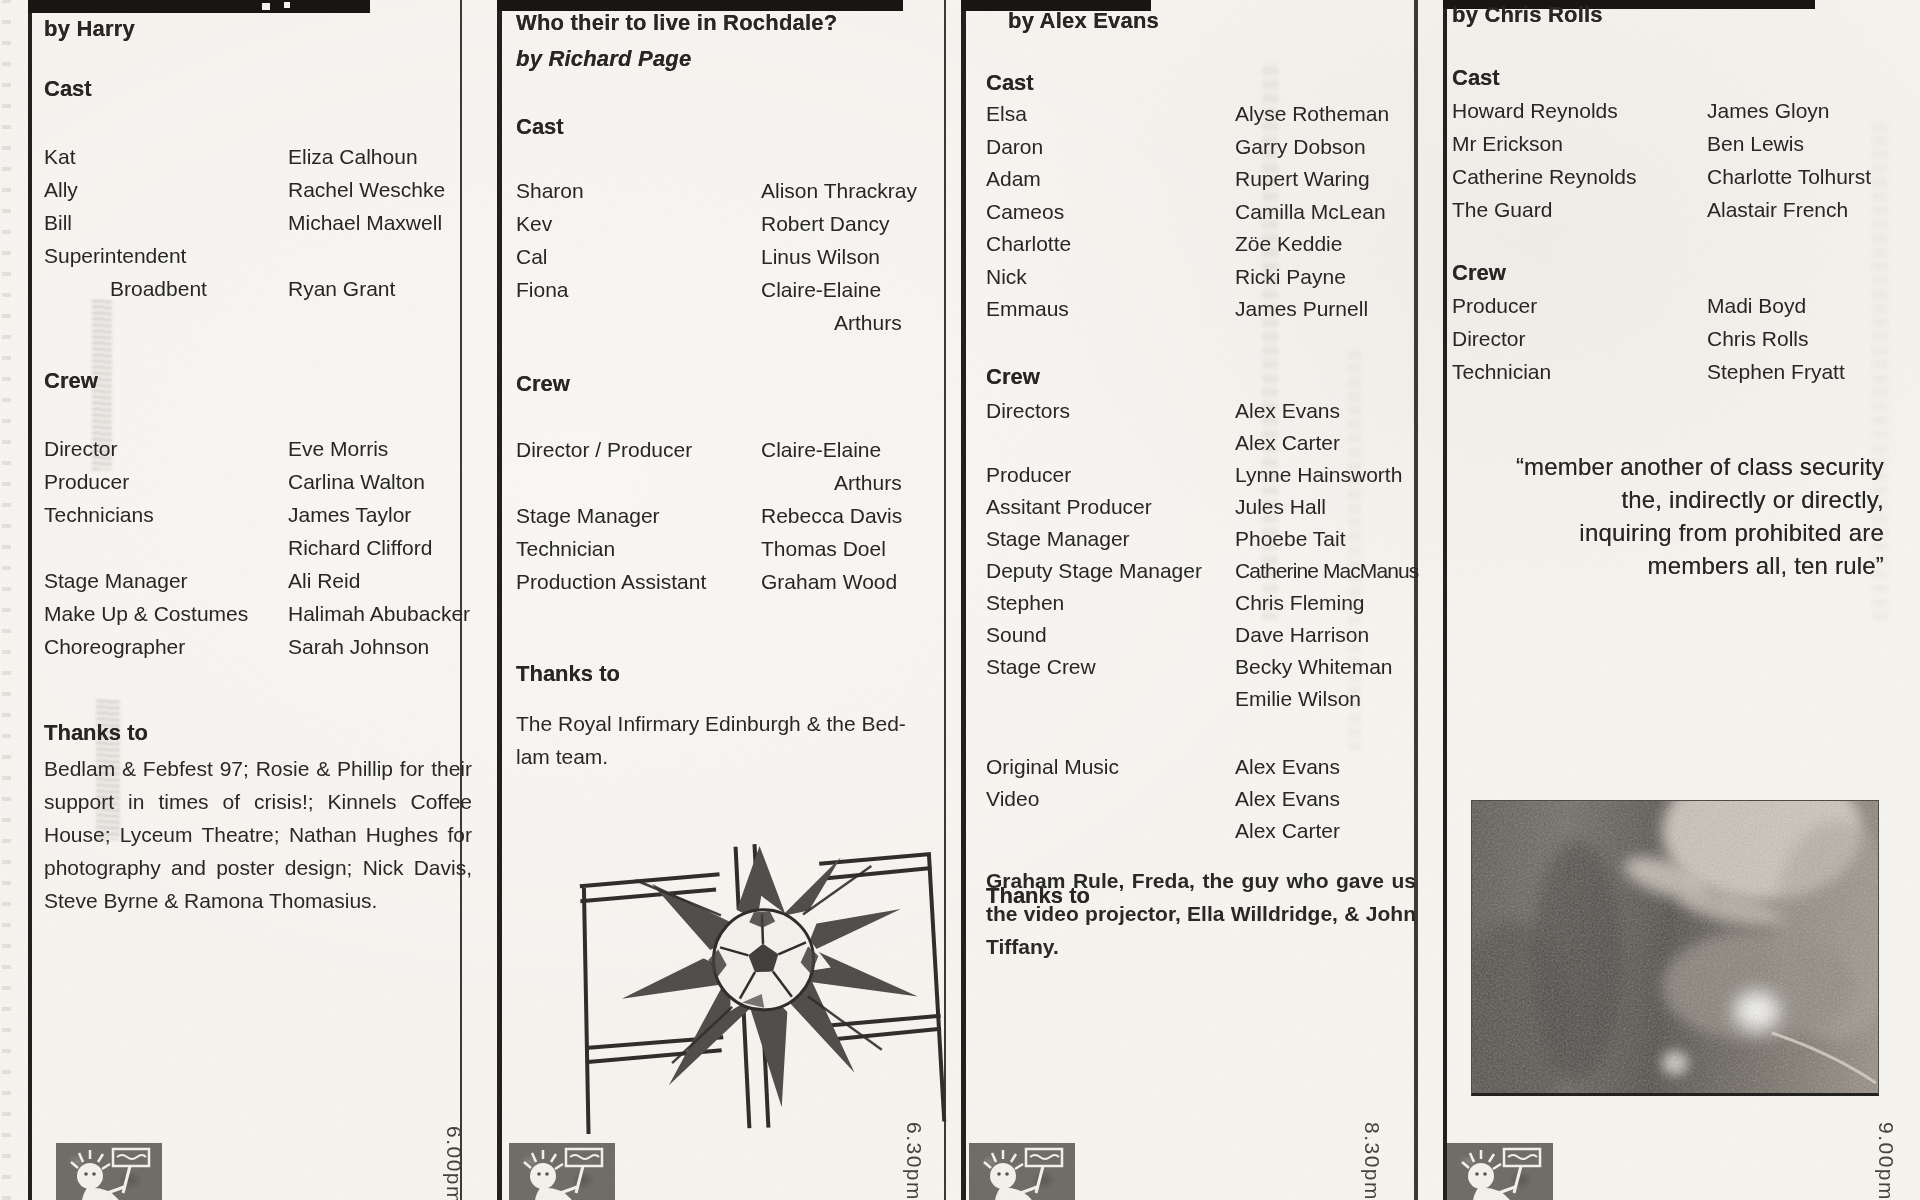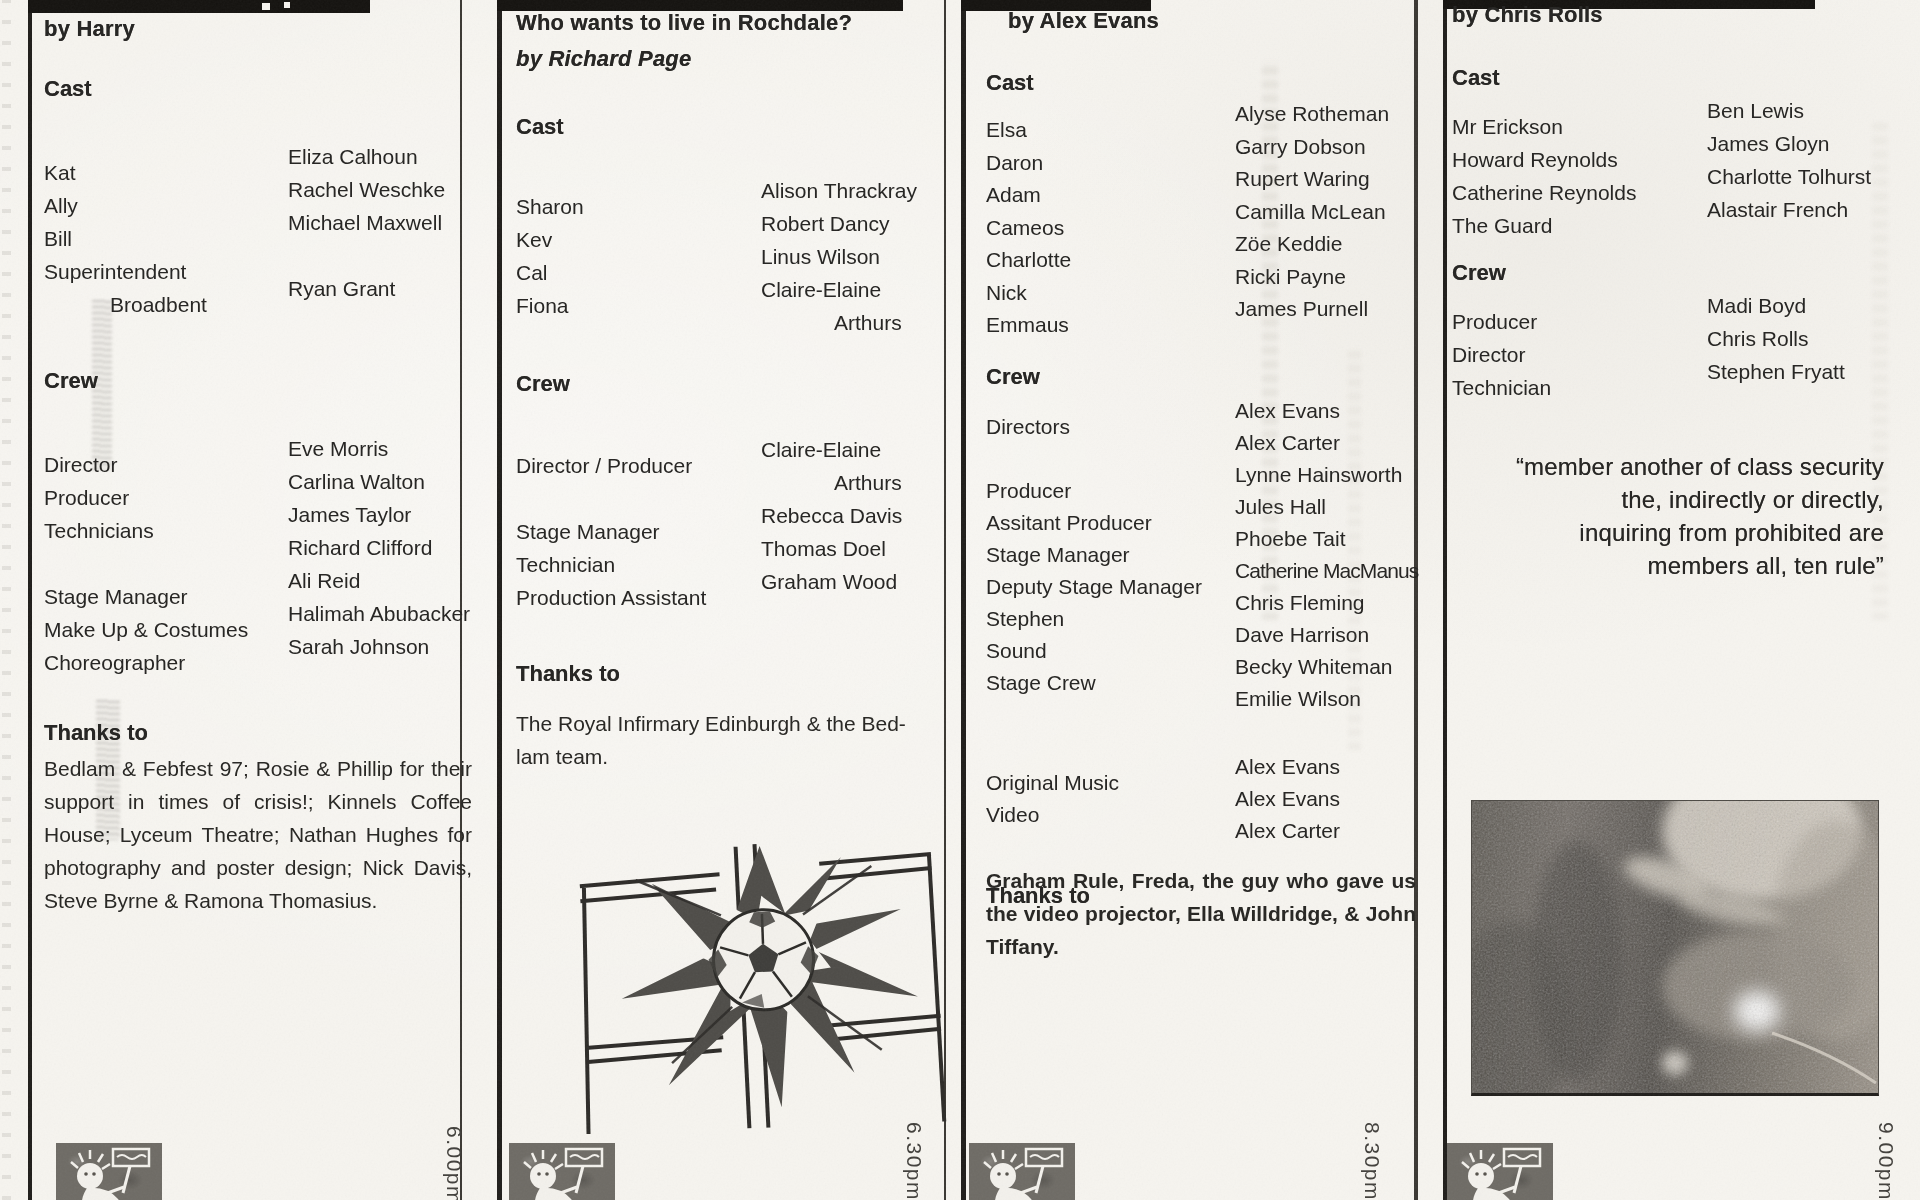--- a/index.html
+++ b/index.html
@@ -12,21 +12,21 @@
     font-family:"Liberation Sans","DejaVu Sans",sans-serif;
     color:#242321;
   }
   .abs{position:absolute;}
   .col{position:absolute;top:0;height:1200px;border-left:4px solid #1f1d1a;border-right:2px solid #3a3732;}
   .bar{position:absolute;top:0;background:#14120f;}
   .byline,.title{font-weight:bold;font-size:22px;line-height:30px;letter-spacing:.2px;text-shadow:0 0 .5px rgba(25,24,22,.75);}
   .heading{font-weight:bold;font-size:22px;line-height:26px;text-shadow:0 0 .5px rgba(25,24,22,.7);}
   .rows{font-size:21px;}
   .row{display:flex;height:var(--rh,33px);line-height:var(--rh,33px);}
-  .rl{flex:0 0 var(--lw,248px);white-space:nowrap;box-sizing:border-box;margin-top:16px;}
+  .rl{flex:0 0 var(--lw,248px);white-space:nowrap;box-sizing:border-box;}
   .rl.li{padding-left:66px;}
   .rr{white-space:nowrap;}
   .rr.ri{padding-left:73px;}
   .rr.tight{letter-spacing:-0.9px;}
   .para{font-size:21px;line-height:33px;text-align:justify;color:#262522;}
   .quote{font-weight:normal;font-size:24px;line-height:33px;text-align:right;letter-spacing:.2px;text-shadow:0 0 .5px rgba(25,24,22,.7);}
   .time{position:absolute;font-size:21px;color:#413f3b;transform:rotate(90deg);transform-origin:0 0;white-space:nowrap;letter-spacing:1.5px;}
   .stamp{position:absolute;width:106px;height:62px;overflow:hidden;
     background:
       radial-gradient(14px 10px at 20% 30%, rgba(255,255,255,.16), rgba(0,0,0,0) 70%),
@@ -130,21 +130,21 @@
       <path d="M21 25 l-7 -6 M26 19 l-4 -9 M33 16 l0 -9 M41 19 l5 -8 M45 26 l8 -5" stroke="#f3f1ec" stroke-width="2.5" fill="none"></path>
       <circle cx="29" cy="31" r="1.8" fill="#55524c"></circle>
         <circle cx="37" cy="31" r="1.8" fill="#55524c"></circle>
       <path d="M30 45 q-11 17 2 27 q13 10 27 2 q10 -8 2 -18 q-11 -13 -31 -11 z" fill="#f3f1ec"></path>
       <line x1="45" y1="52" x2="67" y2="44" stroke="#f3f1ec" stroke-width="3"></line>
       <path d="M34 74 q-4 14 2 24 M50 76 q6 12 2 24" stroke="#f3f1ec" stroke-width="3" fill="none"></path>
     </svg>
   </div>
   <div class="time" style="left:466px;top:1126px;">6.00pm</div>
 
-  <div class="abs title" style="left:516px;top:8px;">Who wants to live in Rochdale?</div>
+  <div class="abs title" style="left:516px;top:8px;">Who their to live in Rochdale?</div>
   <div class="abs byline" style="left:516px;top:44px;font-style:italic;">by Richard Page</div>
   <div class="abs heading" style="left:516px;top:114px;">Cast</div>
   <div class="abs rows" style="left:516px;top:174px;width:428px;--lw:245px;">
       <div class="row">
         <span class="rl">Sharon</span>
         <span class="rr">Alison Thrackray</span>
       </div>
       <div class="row">
         <span class="rl">Kev</span>
         <span class="rr">Robert Dancy</span>
@@ -350,26 +350,26 @@
       <path d="M30 45 q-11 17 2 27 q13 10 27 2 q10 -8 2 -18 q-11 -13 -31 -11 z" fill="#f3f1ec"></path>
       <line x1="45" y1="52" x2="67" y2="44" stroke="#f3f1ec" stroke-width="3"></line>
     </svg>
   </div>
   <div class="time" style="left:1384px;top:1122px;">8.30pm</div>
 
   <div class="abs byline" style="left:1452px;top:0px;">by Chris Rolls</div>
   <div class="abs heading" style="left:1452px;top:65px;">Cast</div>
   <div class="abs rows" style="left:1452px;top:94px;width:440px;--lw:255px;">
       <div class="row">
+        <span class="rl">Howard Reynolds</span>
+        <span class="rr">James Gloyn</span>
+      </div>
+      <div class="row">
         <span class="rl">Mr Erickson</span>
         <span class="rr">Ben Lewis</span>
-      </div>
-      <div class="row">
-        <span class="rl">Howard Reynolds</span>
-        <span class="rr">James Gloyn</span>
       </div>
       <div class="row">
         <span class="rl">Catherine Reynolds</span>
         <span class="rr">Charlotte Tolhurst</span>
       </div>
       <div class="row">
         <span class="rl">The Guard</span>
         <span class="rr">Alastair French</span>
       </div>
     </div>

